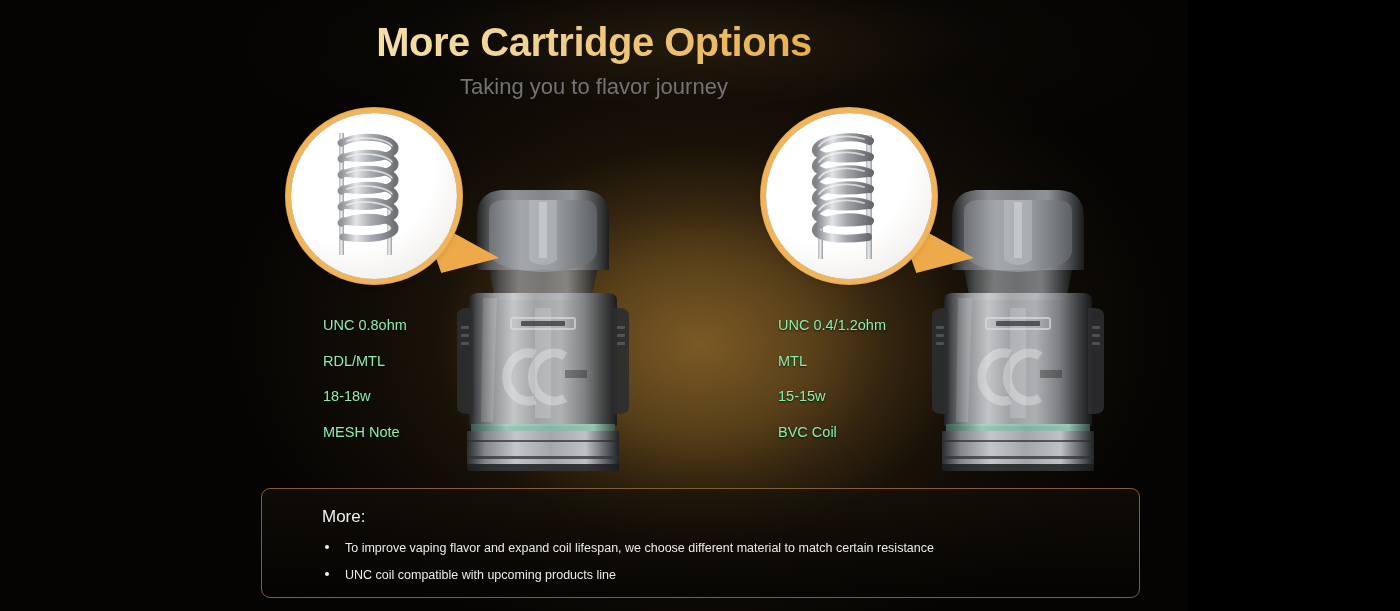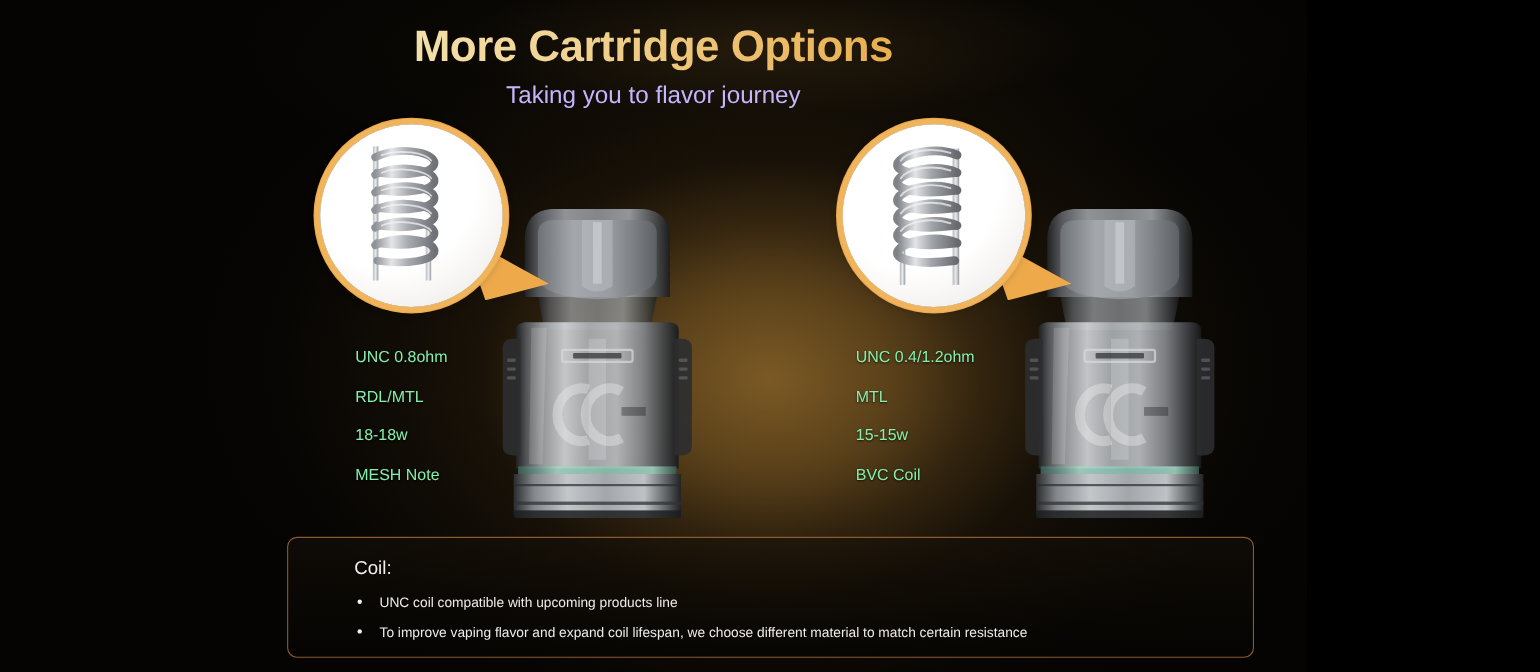--- a/index.html
+++ b/index.html
@@ -48,21 +48,21 @@
     margin-top:20px;
     font-size:40px; font-weight:bold; letter-spacing:-0.5px;
     background:linear-gradient(100deg,
       #f7ecc6 0%, #f6e9bb 22%, #f0d393 44%,
       #eab55a 64%, #e59a2e 82%, #e08f22 100%);
     -webkit-background-clip:text; background-clip:text;
     color:transparent; -webkit-text-fill-color:transparent;
   }
   .subtitle {
     margin-top:9px;
-    font-size:22px; font-weight:400; color:#c4b5fd;
+    font-size:22px; font-weight:400; color:#737373;
   }
 
   
   .product-col { position:absolute; top:0; height:611px; }
   .product-col.left  { left:261px;  width:420px; }
   .product-col.right { left:711px;  width:440px; }
 
   
   .magnifier {
     position:absolute;
@@ -426,20 +426,20 @@
 
     <div class="specs right">
       <div class="spec-line">UNC 0.4/1.2ohm</div>
       <div class="spec-line">MTL</div>
       <div class="spec-line">15-15w</div>
       <div class="spec-line">BVC Coil</div>
     </div>
   </div>
 
   <div class="note-box">
-    <div class="note-title">Coil:</div>
+    <div class="note-title">More:</div>
     <ul class="note-list">
+      <li class="note-item">To improve vaping flavor and expand coil lifespan, we choose different material to match certain resistance</li>
       <li class="note-item">UNC coil compatible with upcoming products line</li>
-      <li class="note-item">To improve vaping flavor and expand coil lifespan, we choose different material to match certain resistance</li>
     </ul>
   </div>
 
 </div>
 
 </body></html>

